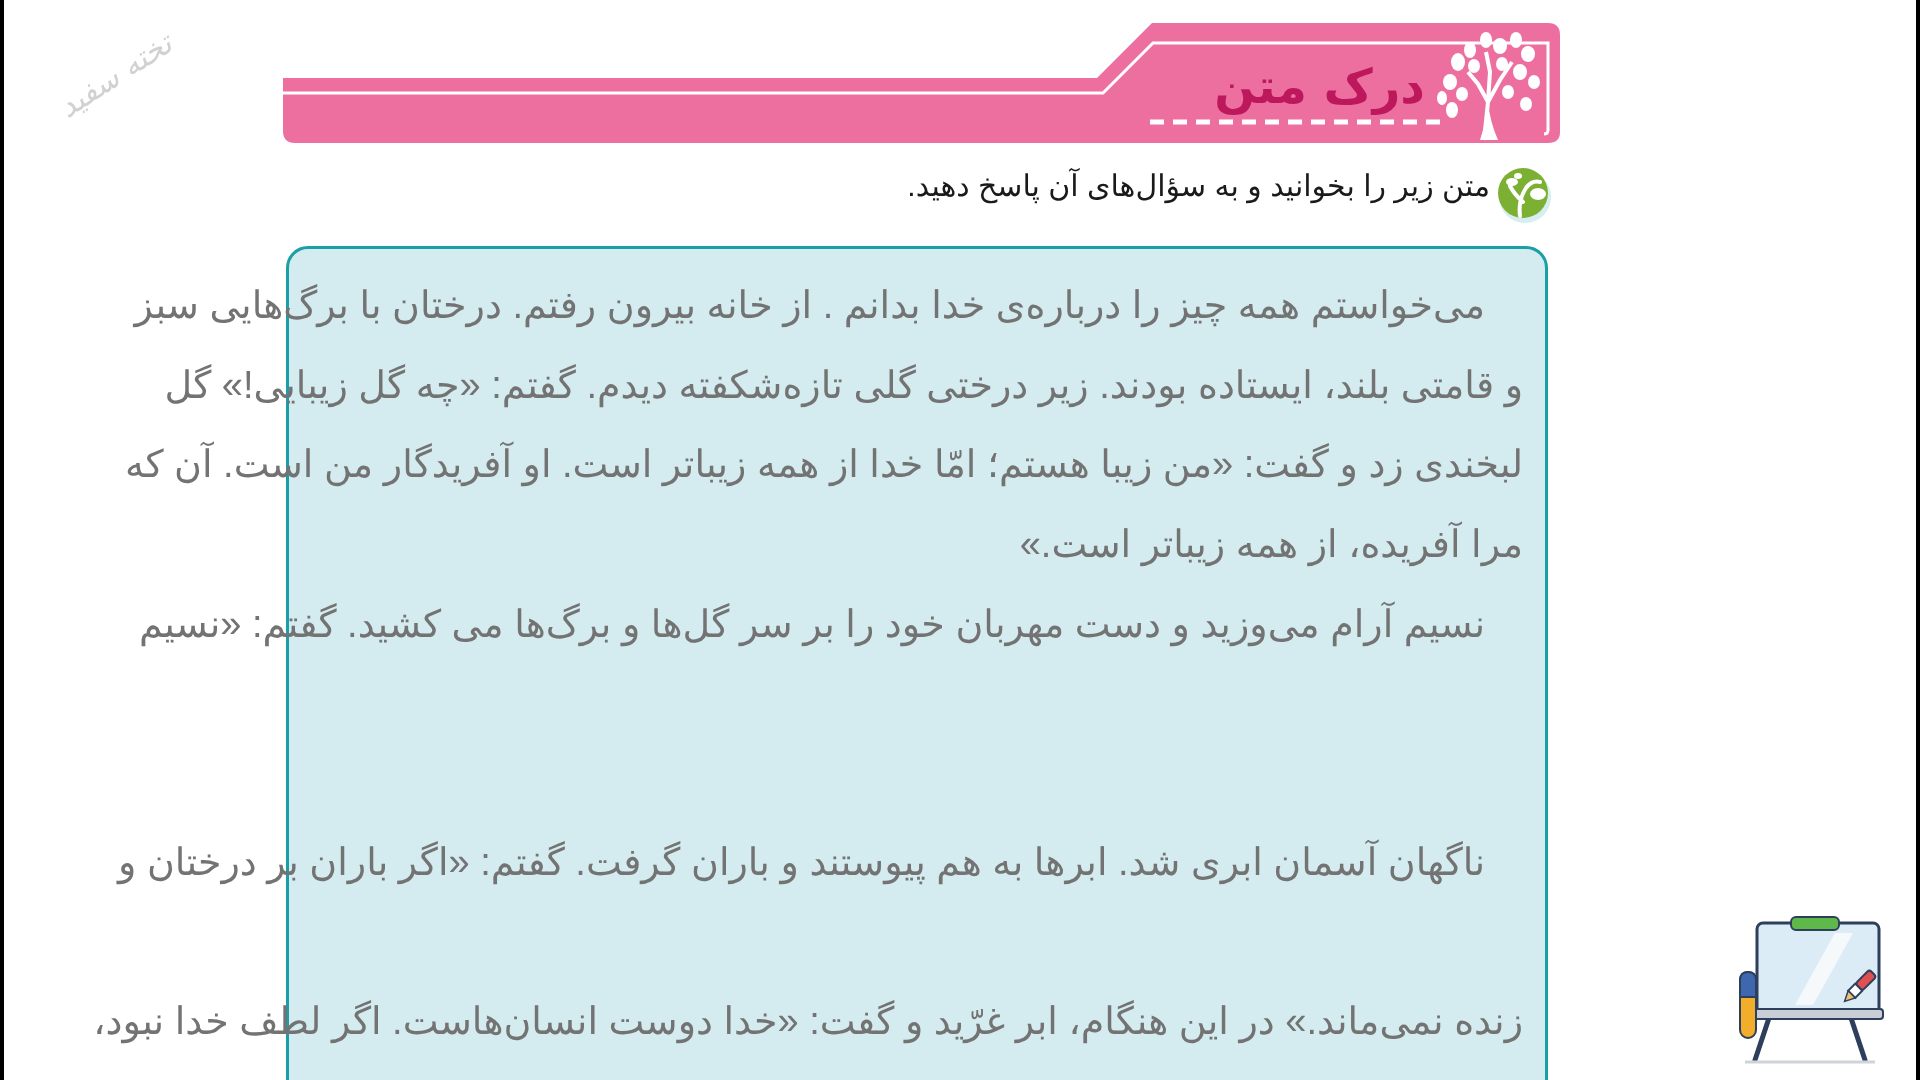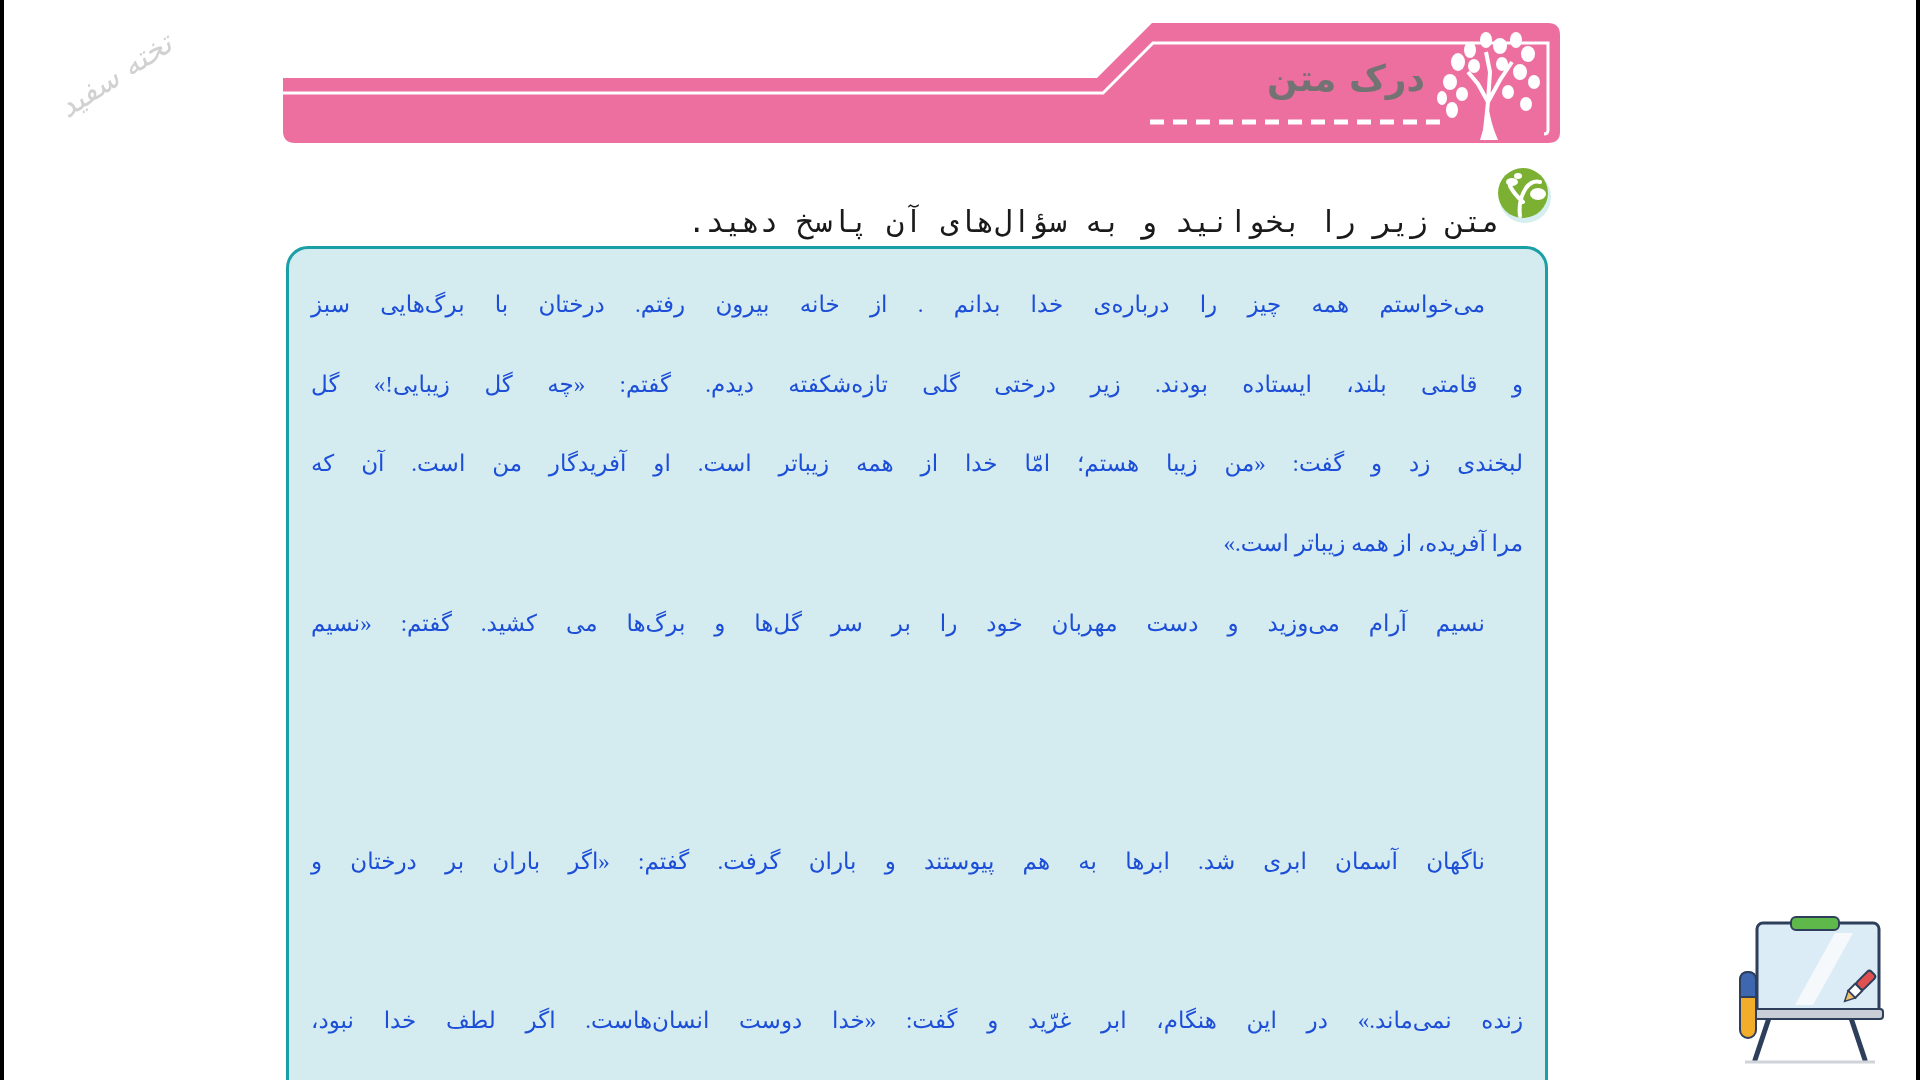--- a/index.html
+++ b/index.html
@@ -18,44 +18,44 @@
     color: #c9c9c9; font-size: 30px; font-style: italic;
     direction: rtl; white-space: nowrap;
     font-family: "DejaVu Serif", serif; letter-spacing: 2px;
     opacity: 0.85;
   }
 
   
   .banner { position: absolute; left: 0; top: 0; width: 1920px; height: 160px; }
   .banner-title {
     position: absolute; right: 495px; top: 58px;
-    font-size: 36px; font-weight: bold; color: #737373;
+    font-size: 48px; font-weight: bold; color: #be185d;
     direction: rtl; font-family: "DejaVu Sans", sans-serif;
   }
   .tree-icon { position: absolute; left: 1428px; top: 22px; width: 120px; height: 120px; }
 
   
   .instruction {
-    position: absolute; right: 420px; top: 168px;
+    position: absolute; right: 430px; top: 168px;
     direction: rtl; font-size: 30px; color: #1a1a1a;
-    font-family: Liberation Mono, monospace; white-space: nowrap; margin-top: 36px;
+    font-family: Liberation Sans, sans-serif; white-space: nowrap;
   }
   .sprout-icon { position: absolute; left: 1494px; top: 164px; width: 60px; height: 60px; }
 
   
   .reading-box {
     position: absolute; left: 286px; top: 246px; width: 1262px; height: 900px;
     background: #d4ecef; border: 3px solid #1a9fa6; border-radius: 22px;
     box-sizing: border-box;
   }
   .para-line {
     position: absolute; right: 22px; left: 22px;
     direction: rtl; text-align: justify; text-align-last: justify;
-    font-size: 23px; color: #1d4ed8; white-space: nowrap;
-    font-family: Liberation Serif, serif; line-height: 40px;
+    font-size: 38px; color: #737373; white-space: nowrap;
+    font-family: Liberation Sans, sans-serif; line-height: 40px;
   }
   .para-line.indent { right: 60px; }
   .para-line.last { text-align-last: right; }
 
   .whiteboard-icon { position: absolute; left: 1735px; top: 915px; width: 150px; height: 150px; }
 </style>
 </head>
 <body>
 
 <div class="edge left"></div>

